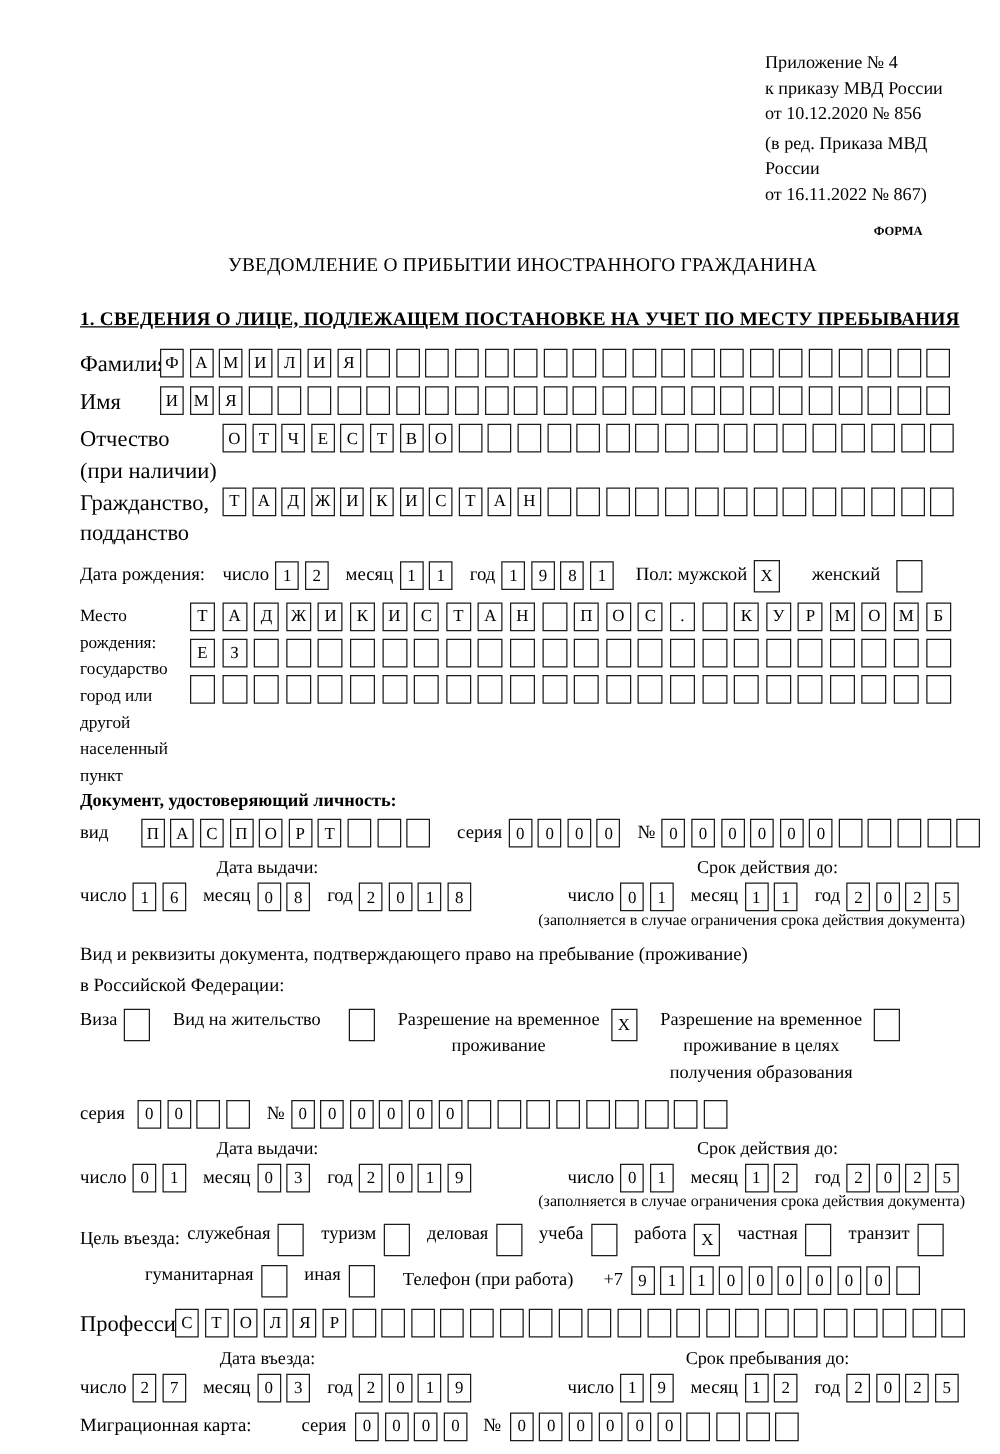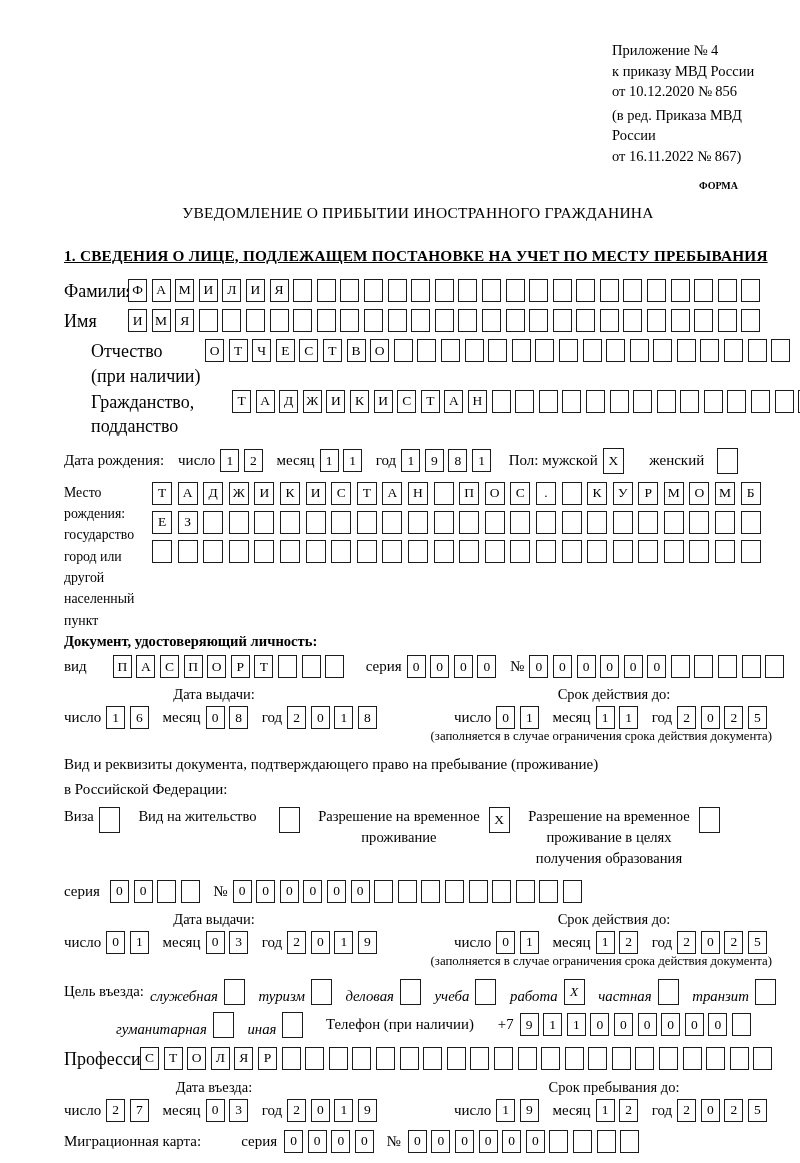--- a/index.html
+++ b/index.html
@@ -11,21 +11,21 @@
   .ref .amend{margin-top:3px;}
   .forma{ text-align:right;padding-right:34px;font-weight:bold;font-size:10px;margin-top:14px;}
   
   .title{text-align:center;font-weight:normal;font-size:15.5px;line-height:1.5;margin-top:10px;letter-spacing:.2px;}
   .uline{display:inline-block;width:58px;border-bottom:2px solid #333;margin-left:14px;vertical-align:baseline;}
   .sec1{font-weight:bold;font-size:15.3px;margin-top:22px;letter-spacing:.2px;text-decoration:underline;}
   
   .row{display:flex;align-items:flex-start;margin-top:6px;}
   .lab{font-size:18px;flex:0 0 auto;line-height:1.35;}
   .w64{width:64px;}
-  .w114{width:114px;margin-left:27px;}
+  .w114{width:114px;}
   .cells{display:flex;flex:0 0 auto;}
   .cell{width:19px;height:23px;border:1.6px solid #1c1c1c;box-sizing:border-box;margin-right:4.6px;
         display:flex;align-items:center;justify-content:center;font-size:13.5px;flex:0 0 auto;background:#fff;}
   .wide .cell{width:20px;margin-right:5.6px;}
   .chk .cell{width:21px;height:26px;}
   .colrows > .cells{margin-bottom:6px;}
   
   .dates{display:flex;margin-top:8px;}
   .dg-l{flex:0 0 390px;}
   .dg-r{flex:1;}
@@ -37,25 +37,25 @@
   .dfields .cells{margin-right:9px;}
   .note{font-size:12.8px;text-align:right;margin-top:0;}
   .plain{font-size:15px;margin-top:9px;line-height:1.5;}
   
   .visarow{display:flex;margin-top:6px;font-size:14.6px;}
   .vopt{display:flex;align-items:flex-start;margin-right:14px;}
   .vopt .txt{white-space:pre-line;text-align:center;line-height:1.45;}
   .vopt .cells{margin-left:9px;margin-top:1px;}
   
   .purp{display:flex;align-items:center;font-size:14.8px;margin-top:10px;white-space:nowrap;}
-  .purp .opt{display:flex;align-items:flex-end;margin-left:9px;font-style:italic;}
+  .purp .opt{display:flex;align-items:flex-start;margin-left:9px;}
   .purp .opt .cells{margin-left:6px;}
   .mig{display:flex;align-items:center;font-size:15px;margin-top:8px;}
   .mig .dw{margin:0 7px 0 0;}
-  .small-gap{margin-top:2px;gap:27px;}
+  .small-gap{margin-top:2px;}
 </style>
 </head>
 <body>
 
 <div class="page">
 
   <div class="ref">
     <div>Приложение № 4</div>
     <div>к приказу МВД России</div>
     <div>от 10.12.2020 № 856</div>
@@ -564,21 +564,21 @@
       <span class="cells chk">
           <div class="cell"></div>
         </span>
     </span>
     <span class="opt">
       <span>иная</span>
       <span class="cells chk">
           <div class="cell"></div>
         </span>
     </span>
-    <span style="margin-left:18px;">Телефон (при наличии)</span>
+    <span style="margin-left:18px;">Телефон (при работа)</span>
     <span style="margin-left:24px;margin-right:6px;">+7</span>
     <span class="cells">
         <div class="cell">9</div>
         <div class="cell">1</div>
         <div class="cell">1</div>
         <div class="cell">0</div>
         <div class="cell">0</div>
         <div class="cell">0</div>
         <div class="cell">0</div>
         <div class="cell">0</div>

